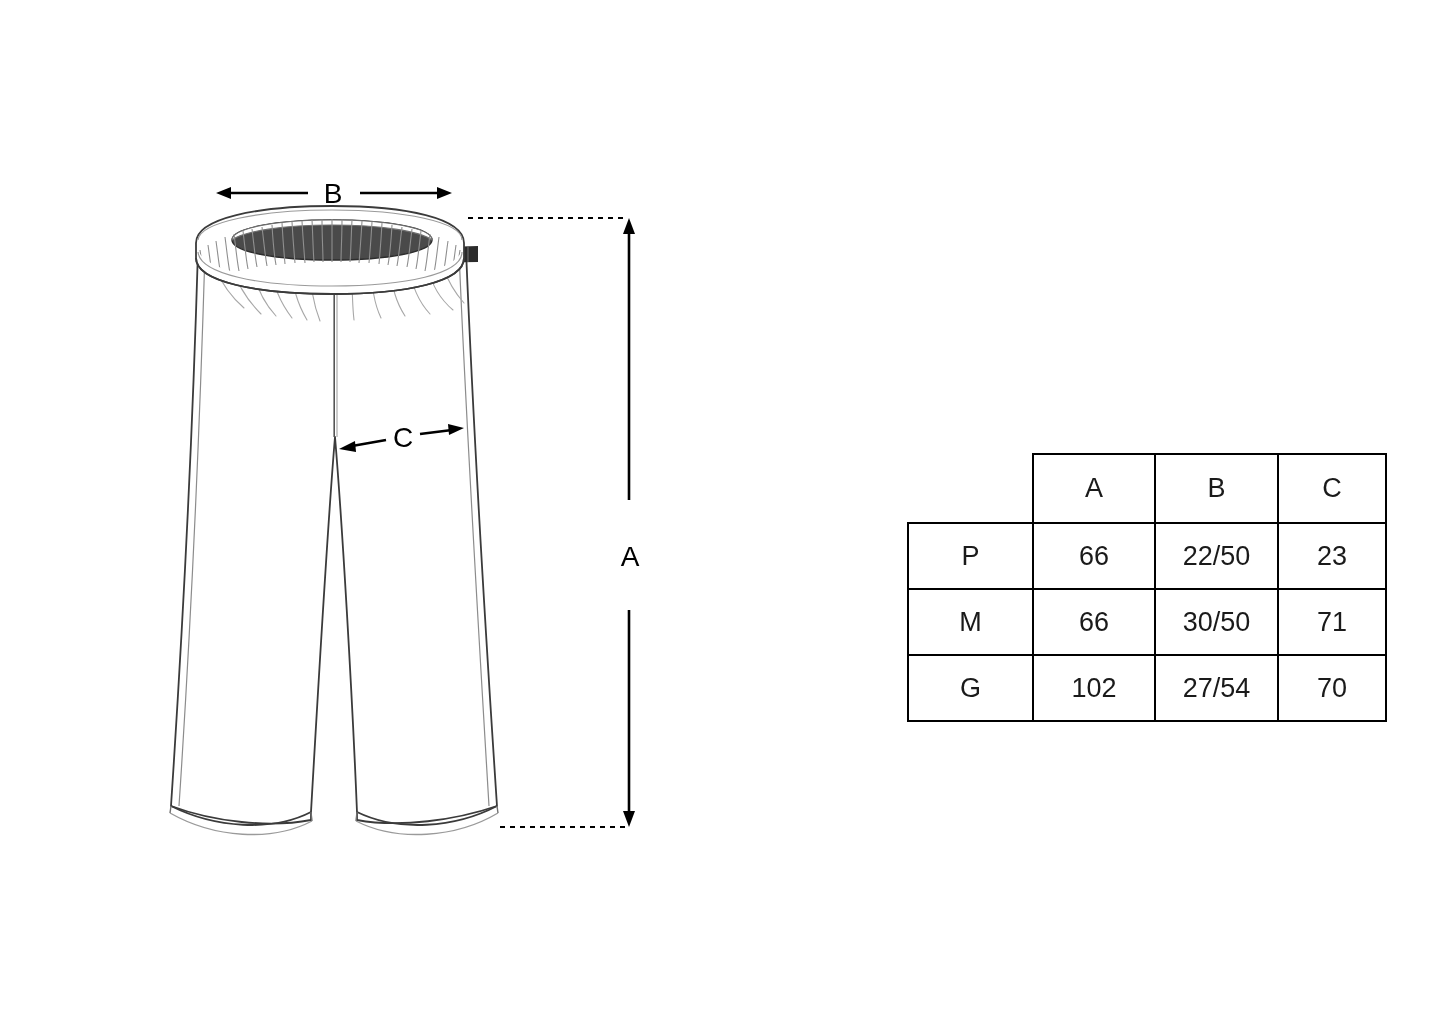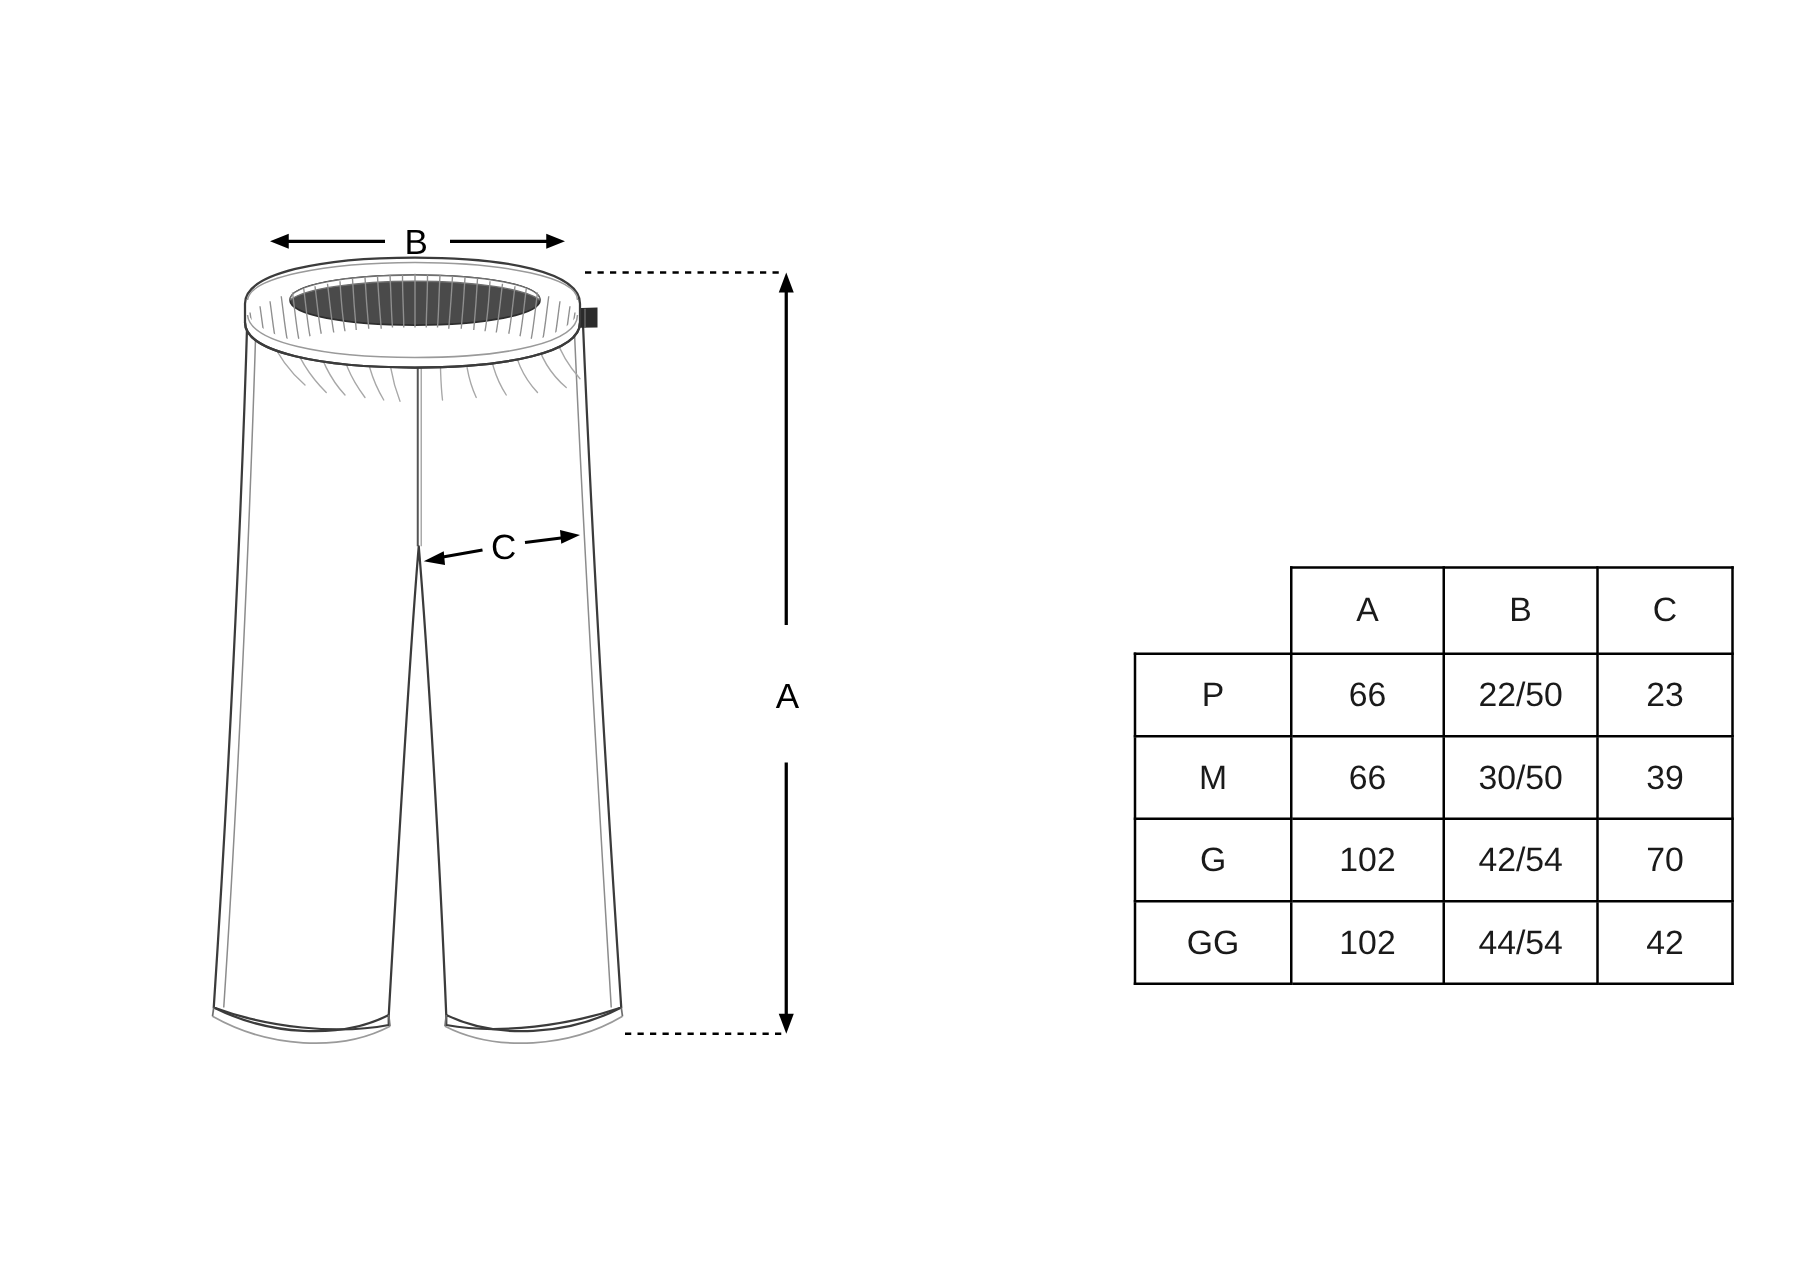--- a/index.html
+++ b/index.html
@@ -277,31 +277,25 @@
         <tr>
           <td>P</td>
           <td>66</td>
           <td>22/50</td>
           <td>23</td>
         </tr>
         <tr>
           <td>M</td>
           <td>66</td>
           <td>30/50</td>
-          <td>39</td>
+          <td>71</td>
         </tr>
         <tr>
           <td>G</td>
           <td>102</td>
-          <td>42/54</td>
+          <td>27/54</td>
           <td>70</td>
-        </tr>
-        <tr>
-          <td>GG</td>
-          <td>102</td>
-          <td>44/54</td>
-          <td>42</td>
         </tr>
       </tbody>
     </table>
   </div>
 
 </div>
 
 </body></html>

